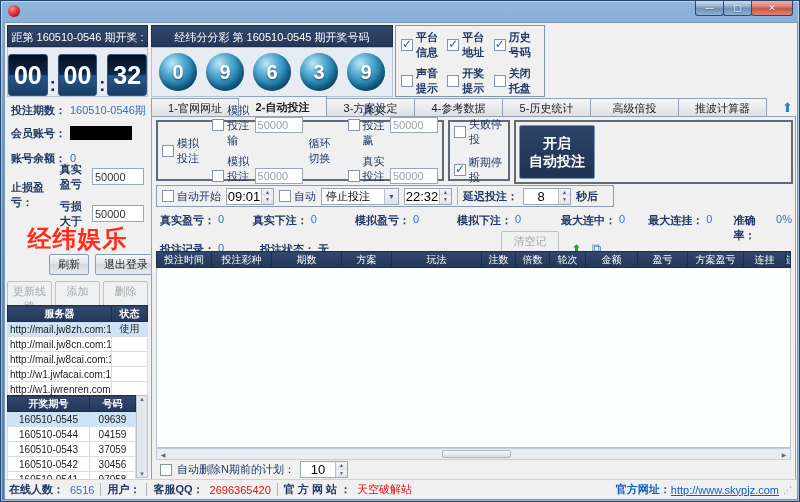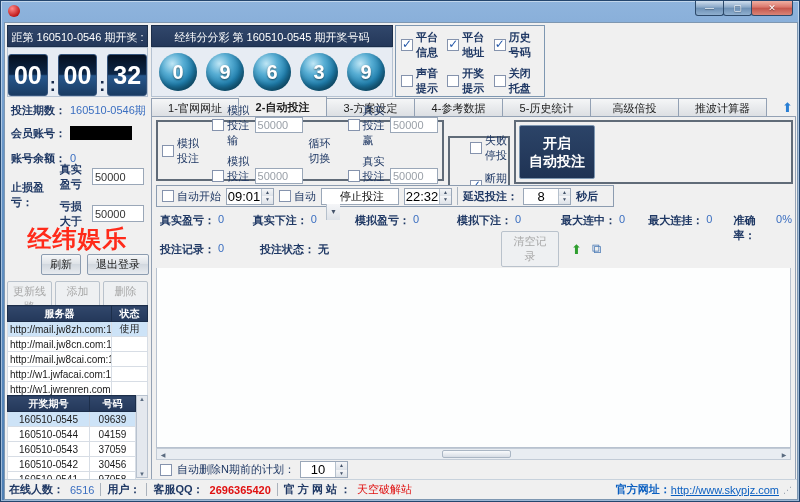--- a/index.html
+++ b/index.html
@@ -49,21 +49,21 @@
     font-family:"Liberation Sans","DejaVu Sans",sans-serif; color:#333; width:52px; }
   .inp.dim { color:#9aa0a8; }
 
   .brand { position:absolute; left:0; top:200px; width:145px; text-align:center; color:#ff2a1a;
     font-size:24px; font-weight:bold; letter-spacing:1px; }
 
   .btn { display:inline-block; background:linear-gradient(180deg,#f6f7f8,#dfe3e8 45%,#d2d8df 50%,#e8ebef);
     border:1px solid #8c9cb0; border-radius:2px; font-size:11px; color:#222; text-align:center;
     padding:2px 8px; cursor:default; }
   .btn.disabled { color:#a8a8a8; border-color:#b9c2cc; background:#eef0f2; }
-  .btnrow1 { position:absolute; left:6px; top:231px; width:141px; text-align:right; }
+  .btnrow1 { position:absolute; left:14px; top:231px; width:141px; text-align:right; }
   .btnrow1 .btn { margin-right:3px; }
   .btnrow2 { position:absolute; left:2px; top:258px; width:141px; display:flex; gap:3px; }
   .btnrow2 .btn { flex:1; padding:2px 0; }
 
   table.mini { border-collapse:collapse; width:100%; table-layout:fixed; background:#fff; font-size:10px; }
   table.mini th { background:linear-gradient(180deg,#31476b,#24385a); color:#fff; font-weight:bold;
     border:1px solid #1c2e4a; height:16px; }
   table.mini td { border:1px solid #d7dde5; border-top:none; height:15px; padding:0 2px;
     white-space:nowrap; overflow:hidden; color:#1a1a1a; }
   tr.sel td { background:#cde3f7; }
@@ -104,38 +104,38 @@
   .tab-up { margin-left:auto; color:#2a7fd4; font-size:13px; line-height:18px; }
 
   
   .page { position:absolute; left:146px; top:93px; width:645px; height:364px;
     border:1px solid #93a1b4; background:#f0f0f0; }
   .gbox { position:absolute; border:2px solid #606b78; background:#f0f0f0; }
   .box1 { left:4px; top:3px; width:288px; height:61px; display:flex; align-items:center; gap:6px; padding:0 4px; }
   .fields-col { display:flex; flex-direction:column; gap:6px; }
   .f-line { display:flex; align-items:center; gap:3px; color:#1f3864; }
   .f-line .inp { width:48px; height:16px; }
-  .failbox { left:296px; top:19px; width:62px; height:61px; display:flex; flex-direction:column;
-    justify-content:center; gap:8px; padding-left:20px; }
+  .failbox { left:296px; top:3px; width:62px; height:61px; display:flex; flex-direction:column;
+    justify-content:center; gap:8px; padding-left:4px; }
   .box2 { left:362px; top:3px; width:279px; height:64px; }
   .start-btn { position:absolute; left:3px; top:3px; width:76px; height:54px; color:#fff;
     background:linear-gradient(180deg,#2c4468,#1f3354); border:1px solid #7e97b1; border-radius:2px;
     font-size:14px; font-weight:bold; text-align:center; display:flex; flex-direction:column;
     justify-content:center; line-height:18px; cursor:default; }
 
   .row2 { left:4px; top:68px; width:458px; height:22px; border-width:1px; border-color:#8c9cb0;
     display:flex; align-items:center; gap:5px; padding:0 5px; }
   .spinbox { display:flex; border:1px solid #9aa7b8; background:#fff; height:17px; align-items:stretch; }
   .spinbox input { border:none; width:34px; font-size:13px; text-align:center; outline:none;
     font-family:"Liberation Sans","DejaVu Sans",sans-serif; }
   .spin { width:12px; display:flex; flex-direction:column; border-left:1px solid #b5c0cc; }
   .spin span { flex:1; font-size:5px; line-height:7px; text-align:center; color:#44536a;
     background:linear-gradient(180deg,#f5f6f8,#dde2e8); }
   .select { display:flex; align-items:center; border:1px solid #9aa7b8; background:#fff; height:17px;
-    width:78px; padding-left:4px; justify-content:space-between;flex-direction:column; }
+    width:78px; padding-left:4px; justify-content:space-between; }
   .select .arrow { width:14px; text-align:center; font-size:7px; color:#44536a; align-self:stretch;
     line-height:16px; background:linear-gradient(180deg,#f5f6f8,#dde2e8); border-left:1px solid #b5c0cc; }
   .vline { width:1px; height:18px; background:#aab4c0; }
 
   .statsA { position:absolute; left:8px; top:96px; width:632px; display:flex; }
   .statsA .pair { display:flex; gap:3px; }
   .statsB { position:absolute; left:8px; top:114px; width:632px; display:flex; align-items:center; }
   .clear-btn { margin-left:172px; width:58px; }
   .icon-green { color:#2f9e2f; font-size:13px; margin-left:12px; }
   .icon-copy { color:#4a7ab5; font-size:13px; margin-left:10px; }
@@ -151,21 +151,21 @@
   .hscroll .larr,.hscroll .rarr { width:12px; text-align:center; }
   .hscroll .thumb { position:absolute; left:45%; width:11%; top:1px; bottom:1px;
     background:linear-gradient(180deg,#f8fafc,#d7dde5); border:1px solid #aab6c4; border-radius:2px; }
   .cleanrow { position:absolute; left:8px; top:344px; display:flex; align-items:center; gap:5px; color:#1f3864; }
 
   
   .statusbar { position:absolute; left:0; right:0; bottom:0; height:20px; background:#f0f0f0;
     border-top:1px solid #c8d2dc; display:flex; align-items:center; padding:0 4px; gap:6px; }
   .sep { width:1px; height:13px; background:#aab2bc; }
   .red { color:#e01010; }
-  .redb { color:#e01010; font-weight:bold; }
+  .redb { color:#e01010; font-weight:normal; }
   .link { color:#0b5fc0; text-decoration:underline; }
   .grip { margin-left:4px; color:#9aa4b0; font-size:9px; letter-spacing:1px; }
   .sb-right { margin-left:auto; display:flex; align-items:center; }
 </style>
 </head>
 <body>
 
 <div class="window">
   <div class="titlebar">
     <span class="app-icon"></span>
@@ -477,20 +477,35 @@
           </span>
         <span class="pair" style="display:flex;gap:3px;">
             <span class="lbl">投注状态：</span>
             <span class="lbl">无</span>
           </span>
         <span class="btn disabled clear-btn">清空记录</span>
         <span class="icon-green">⬆</span>
         <span class="icon-copy">⧉</span>
       </div>
 
+      <div class="rheader">
+        <span class="hc" style="width:56px;">投注时间</span>
+        <span class="hc" style="width:60px;">投注彩种</span>
+        <span class="hc" style="width:70px;">期数</span>
+        <span class="hc" style="width:50px;">方案</span>
+        <span class="hc" style="width:90px;">玩法</span>
+        <span class="hc" style="width:34px;">注数</span>
+        <span class="hc" style="width:34px;">倍数</span>
+        <span class="hc" style="width:36px;">轮次</span>
+        <span class="hc" style="width:52px;">金额</span>
+        <span class="hc" style="width:50px;">盈亏</span>
+        <span class="hc" style="width:56px;">方案盈亏</span>
+        <span class="hc" style="width:42px;">连挂</span>
+        <span class="hc" style="flex:1;">连中</span>
+      </div>
       <div class="rbody"></div>
 
       <div class="hscroll">
         <span class="larr">◀</span>
         <span class="thumb"></span>
         <span class="rarr" style="margin-left:auto;">▶</span>
       </div>
 
       <div class="cleanrow">
         <span class="cb"></span>

